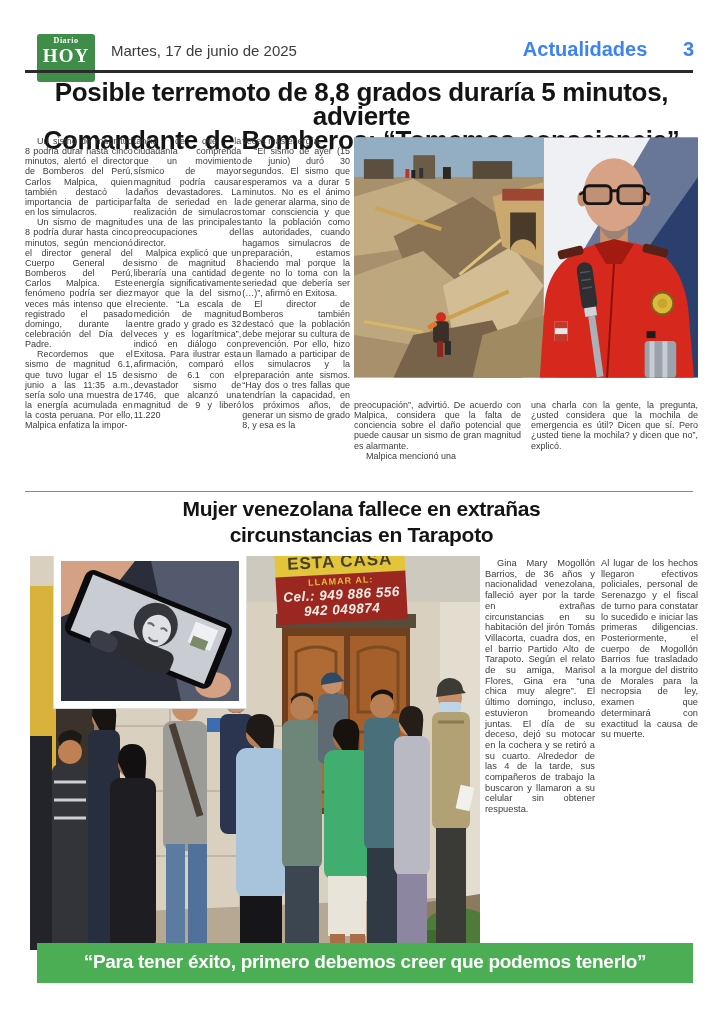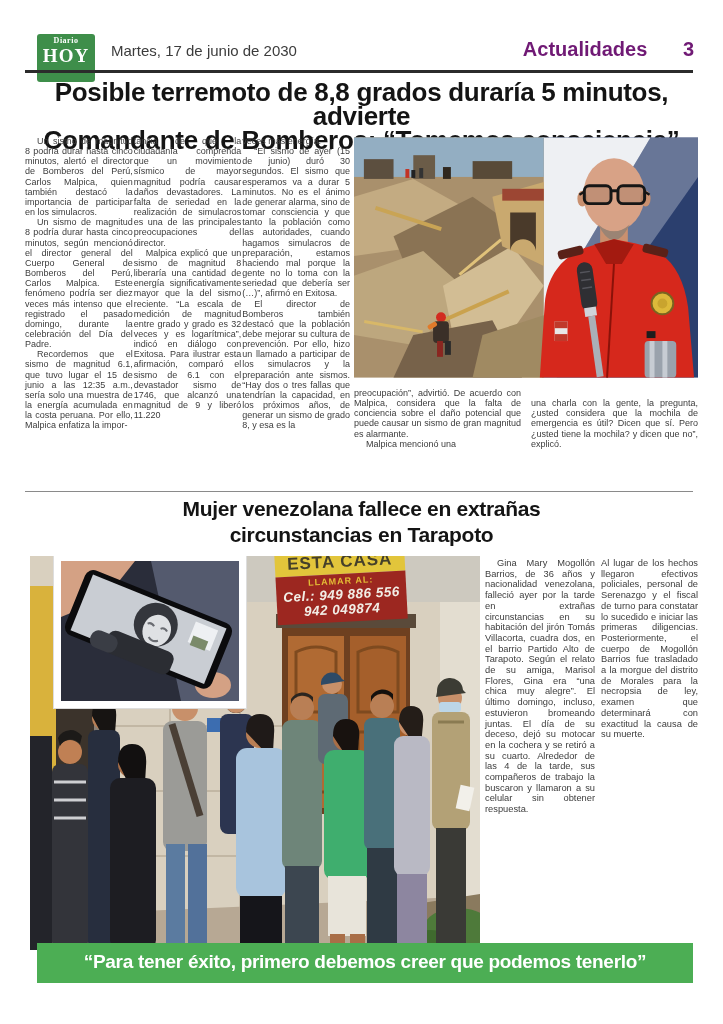--- a/index.html
+++ b/index.html
@@ -10,37 +10,37 @@
   }
   
   .header{position:absolute;left:25px;top:30px;width:673px;height:38px;}
   .logo{position:absolute;left:12px;top:4px;width:58px;height:48px;background:#3e8e4a;
         border-radius:3px;text-align:center;color:#fff;}
   .logo .small{display:block;font-family:"Liberation Serif",serif;font-weight:bold;
         font-size:8px;line-height:10px;letter-spacing:.5px;margin-top:2px;}
   .logo .big{display:block;font-family:"Liberation Serif",serif;font-weight:bold;
         font-size:19px;line-height:19px;letter-spacing:1px;}
   .date{position:absolute;left:86px;top:12px;font-size:15px;color:#3c3c3c;}
-  .section-wrap{position:absolute;right:4px;top:8px;font-weight:bold;font-size:20px;color:#701a75;}
+  .section-wrap{position:absolute;right:4px;top:8px;font-weight:bold;font-size:20px;color:#3b82f6;}
   .section-wrap .pagenum{display:inline-block;margin-left:30px;}
   .header-rule{position:absolute;left:25px;top:70px;width:668px;height:3px;background:#2b2b2b;}
   
   .h1{position:absolute;left:25px;top:80px;width:673px;text-align:center;
       font-weight:bold;font-size:26px;line-height:24px;color:#141414;letter-spacing:-0.3px;}
   .h2{position:absolute;left:25px;top:496px;width:673px;text-align:center;
       font-weight:bold;font-size:21px;line-height:26px;color:#141414;letter-spacing:-0.3px;}
   
   .art1{position:absolute;left:25px;top:136px;width:673px;height:354px;}
   .cols3{position:absolute;left:0;top:0;width:325px;display:flex;gap:1px;}
   .col{flex:1 1 0;}
   .para{margin:0;font-size:9px;line-height:10.15px;text-align:justify;color:#3c3c3c;}
   .para.ind{text-indent:12px;}
   .art1-right{position:absolute;left:329px;top:0;width:344px;}
   .photo1{width:344px;height:243px;display:block;}
-  .cols3b{display:flex;gap:10px;margin-top:9px;align-items:flex-end;}
+  .cols3b{display:flex;gap:10px;margin-top:21px;}
   .divider{position:absolute;left:25px;top:491px;width:668px;height:1px;background:#8a8a8a;}
   
   .art2{position:absolute;left:25px;top:556px;width:673px;height:396px;}
   .collage{position:absolute;left:5px;top:0;width:450px;height:394px;overflow:hidden;background:#d9d0bf;}
   .collage svg{display:block;}
   .inset{position:absolute;left:24px;top:-2px;width:178px;height:140px;background:#fff;
          padding:7px;box-shadow:0 0 0 1px #ddd;}
   .sign{position:absolute;left:246px;top:-6px;width:130px;transform:rotate(-3deg);text-align:center;}
   .sign .yellow{background:#e2c53b;color:#45402a;font-weight:bold;font-size:17px;
         letter-spacing:1px;line-height:24px;height:24px;overflow:hidden;}
@@ -59,39 +59,39 @@
 </head>
 <body>
 
 <div class="page">
 
   <div class="header">
     <div class="logo">
       <span class="small">Diario</span>
       <span class="big">HOY</span>
     </div>
-    <div class="date">Martes, 17 de junio de 2030</div>
+    <div class="date">Martes, 17 de junio de 2025</div>
     <div class="section-wrap">
       <span>Actualidades</span>
       <span class="pagenum">3</span>
     </div>
   </div>
   <div class="header-rule"></div>
 
   <div class="h1">
     <span>Posible terremoto de 8,8 grados duraría 5 minutos, advierte</span><br>
     <span>Comandante de Bomberos: “Tomemos consciencia”</span>
   </div>
 
   <div class="art1">
     <div class="cols3">
       <div class="col">
           <p class="para ind">Un sismo de magnitud 8 podría durar hasta cinco minutos, alertó el director de Bomberos del Perú, Carlos Malpica, quien también destacó la importancia de participar en los simulacros.</p>
           <p class="para ind">Un sismo de magnitud 8 podría durar hasta cinco minutos, según mencionó el director general del Cuerpo General de Bomberos del Perú, Carlos Malpica. Este fenómeno podría ser diez veces más intenso que el registrado el pasado domingo, durante la celebración del Día del Padre.</p>
-          <p class="para ind">Recordemos que el sismo de magnitud 6.1, que tuvo lugar el 15 de junio a las 12:35 a.m., sería solo una muestra de la energía acumulada en la costa peruana. Por ello, Malpica enfatiza la impor-</p>
+          <p class="para ind">Recordemos que el sismo de magnitud 6.1, que tuvo lugar el 15 de junio a las 11:35 a.m., sería solo una muestra de la energía acumulada en la costa peruana. Por ello, Malpica enfatiza la impor-</p>
         </div>
       <div class="col">
           <p class="para">tancia de que la ciudadanía comprenda que un movimiento sísmico de mayor magnitud podría causar daños devastadores. La falta de seriedad en la realización de simulacros es una de las principales preocupaciones del director.</p>
           <p class="para ind">Malpica explicó que un sismo de magnitud 8 liberaría una cantidad de energía significativamente mayor que la del sismo reciente. “La escala de medición de magnitud entre grado y grado es 32 veces y es logarítmica”, indicó en diálogo con Exitosa. Para ilustrar esta afirmación, comparó el sismo de 6.1 con el devastador sismo de 1746, que alcanzó una magnitud de 9 y liberó 11.220</p>
         </div>
       <div class="col">
           <p class="para">veces más energía.</p>
           <p class="para ind">“El sismo de ayer (15 de junio) duró 30 segundos. El sismo que esperamos va a durar 5 minutos. No es el ánimo de generar alarma, sino de tomar consciencia y que tanto la población como las autoridades, cuando hagamos simulacros de preparación, estamos haciendo mal porque la gente no lo toma con la seriedad que debería ser (…)”, afirmó en Exitosa.</p>
           <p class="para ind">El director de Bomberos también destacó que la población debe mejorar su cultura de prevención. Por ello, hizo un llamado a participar de los simulacros y la preparación ante sismos. “Hay dos o tres fallas que tendrían la capacidad, en los próximos años, de generar un sismo de grado 8, y esa es la</p>
         </div>

